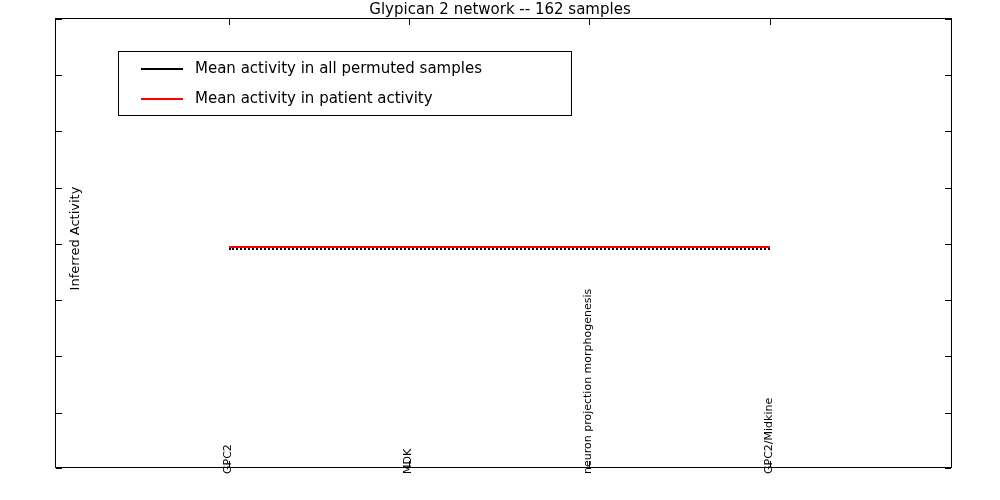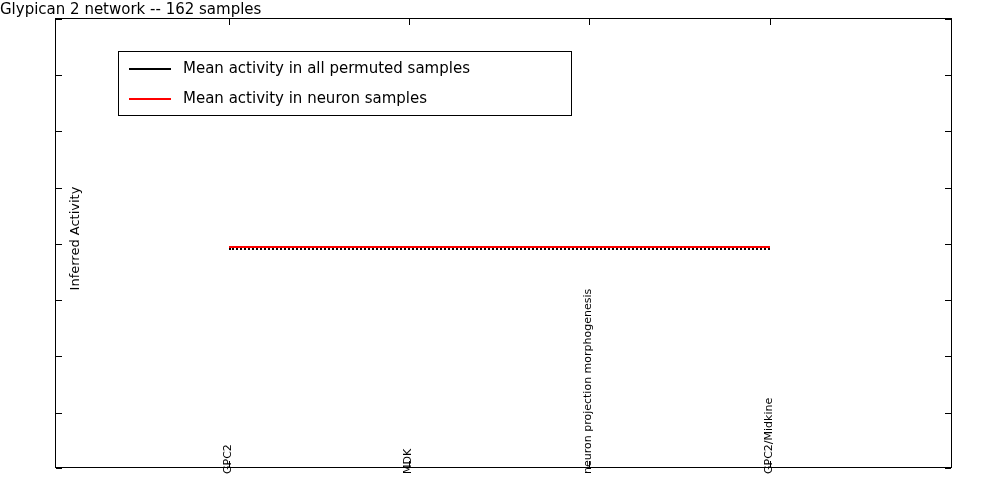--- a/index.html
+++ b/index.html
@@ -16,21 +16,21 @@
     height: 500px;
     background: #ffffff;
     overflow: hidden;
   }
   
   #chart-title {
     position: absolute;
     left: 0;
     top: 1px;
     width: 1000px;
-    text-align: left;
+    text-align: center;
     font-size: 15px;
     color: #000000;
     line-height: 17px;
     white-space: nowrap;
   }
   
   #plot-area {
     position: absolute;
     left: 55px;
     top: 18px;
@@ -118,21 +118,21 @@
     left: 62px;
     top: 32px;
     width: 454px;
     height: 65px;
     border: 1px solid #000000;
     background: #ffffff;
     box-sizing: border-box;
   }
   .legend-row {
     position: absolute;
-    left: 0;
+    left: 12px;
     width: 100%;
     height: 30px;
   }
   .legend-swatch {
     position: absolute;
     left: 10px;
     top: 14px;
     width: 42px;
     height: 0;
   }
@@ -197,20 +197,20 @@
     <div class="series-line" id="series-patient" style="left:173px; width:541px; top:227px;"></div>
     <div class="series-line" id="series-permuted" style="left:173px; width:541px; top:229px;"></div>
 
     <div id="legend">
       <div class="legend-row" style="top:2px;">
         <span class="legend-swatch black"></span>
         <span class="legend-text">Mean activity in all permuted samples</span>
       </div>
       <div class="legend-row" style="top:32px;">
         <span class="legend-swatch red"></span>
-        <span class="legend-text">Mean activity in neuron samples</span>
+        <span class="legend-text">Mean activity in patient activity</span>
       </div>
     </div>
 
   </div>
 
 
 </div>
 
 </body></html>

